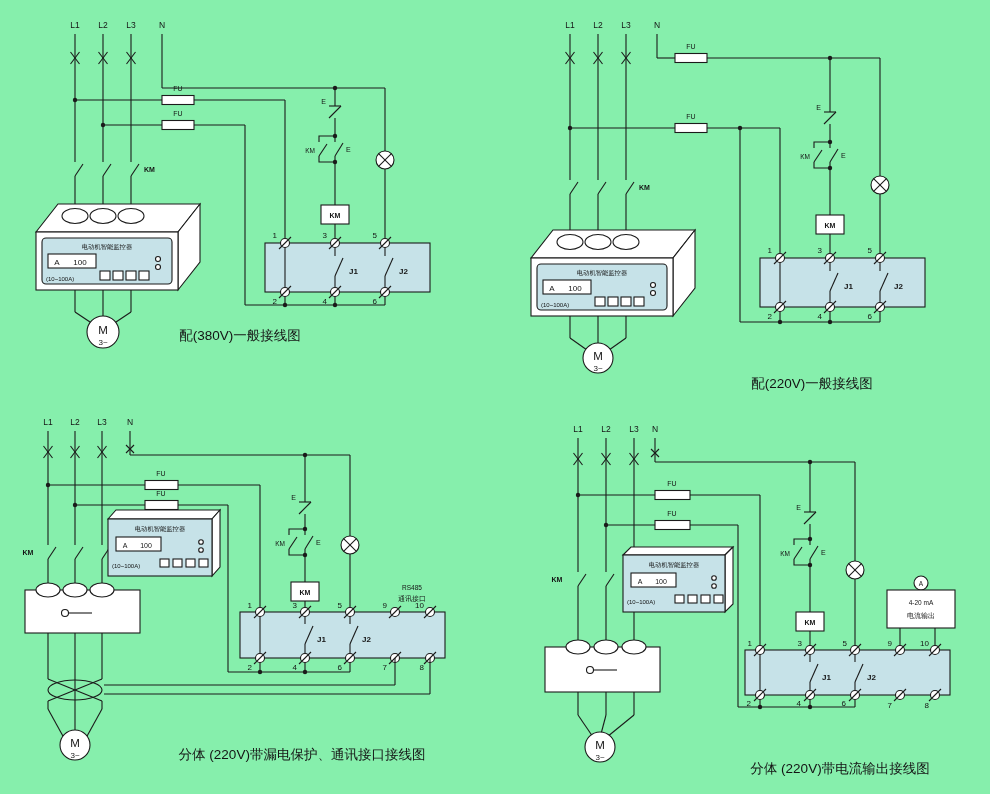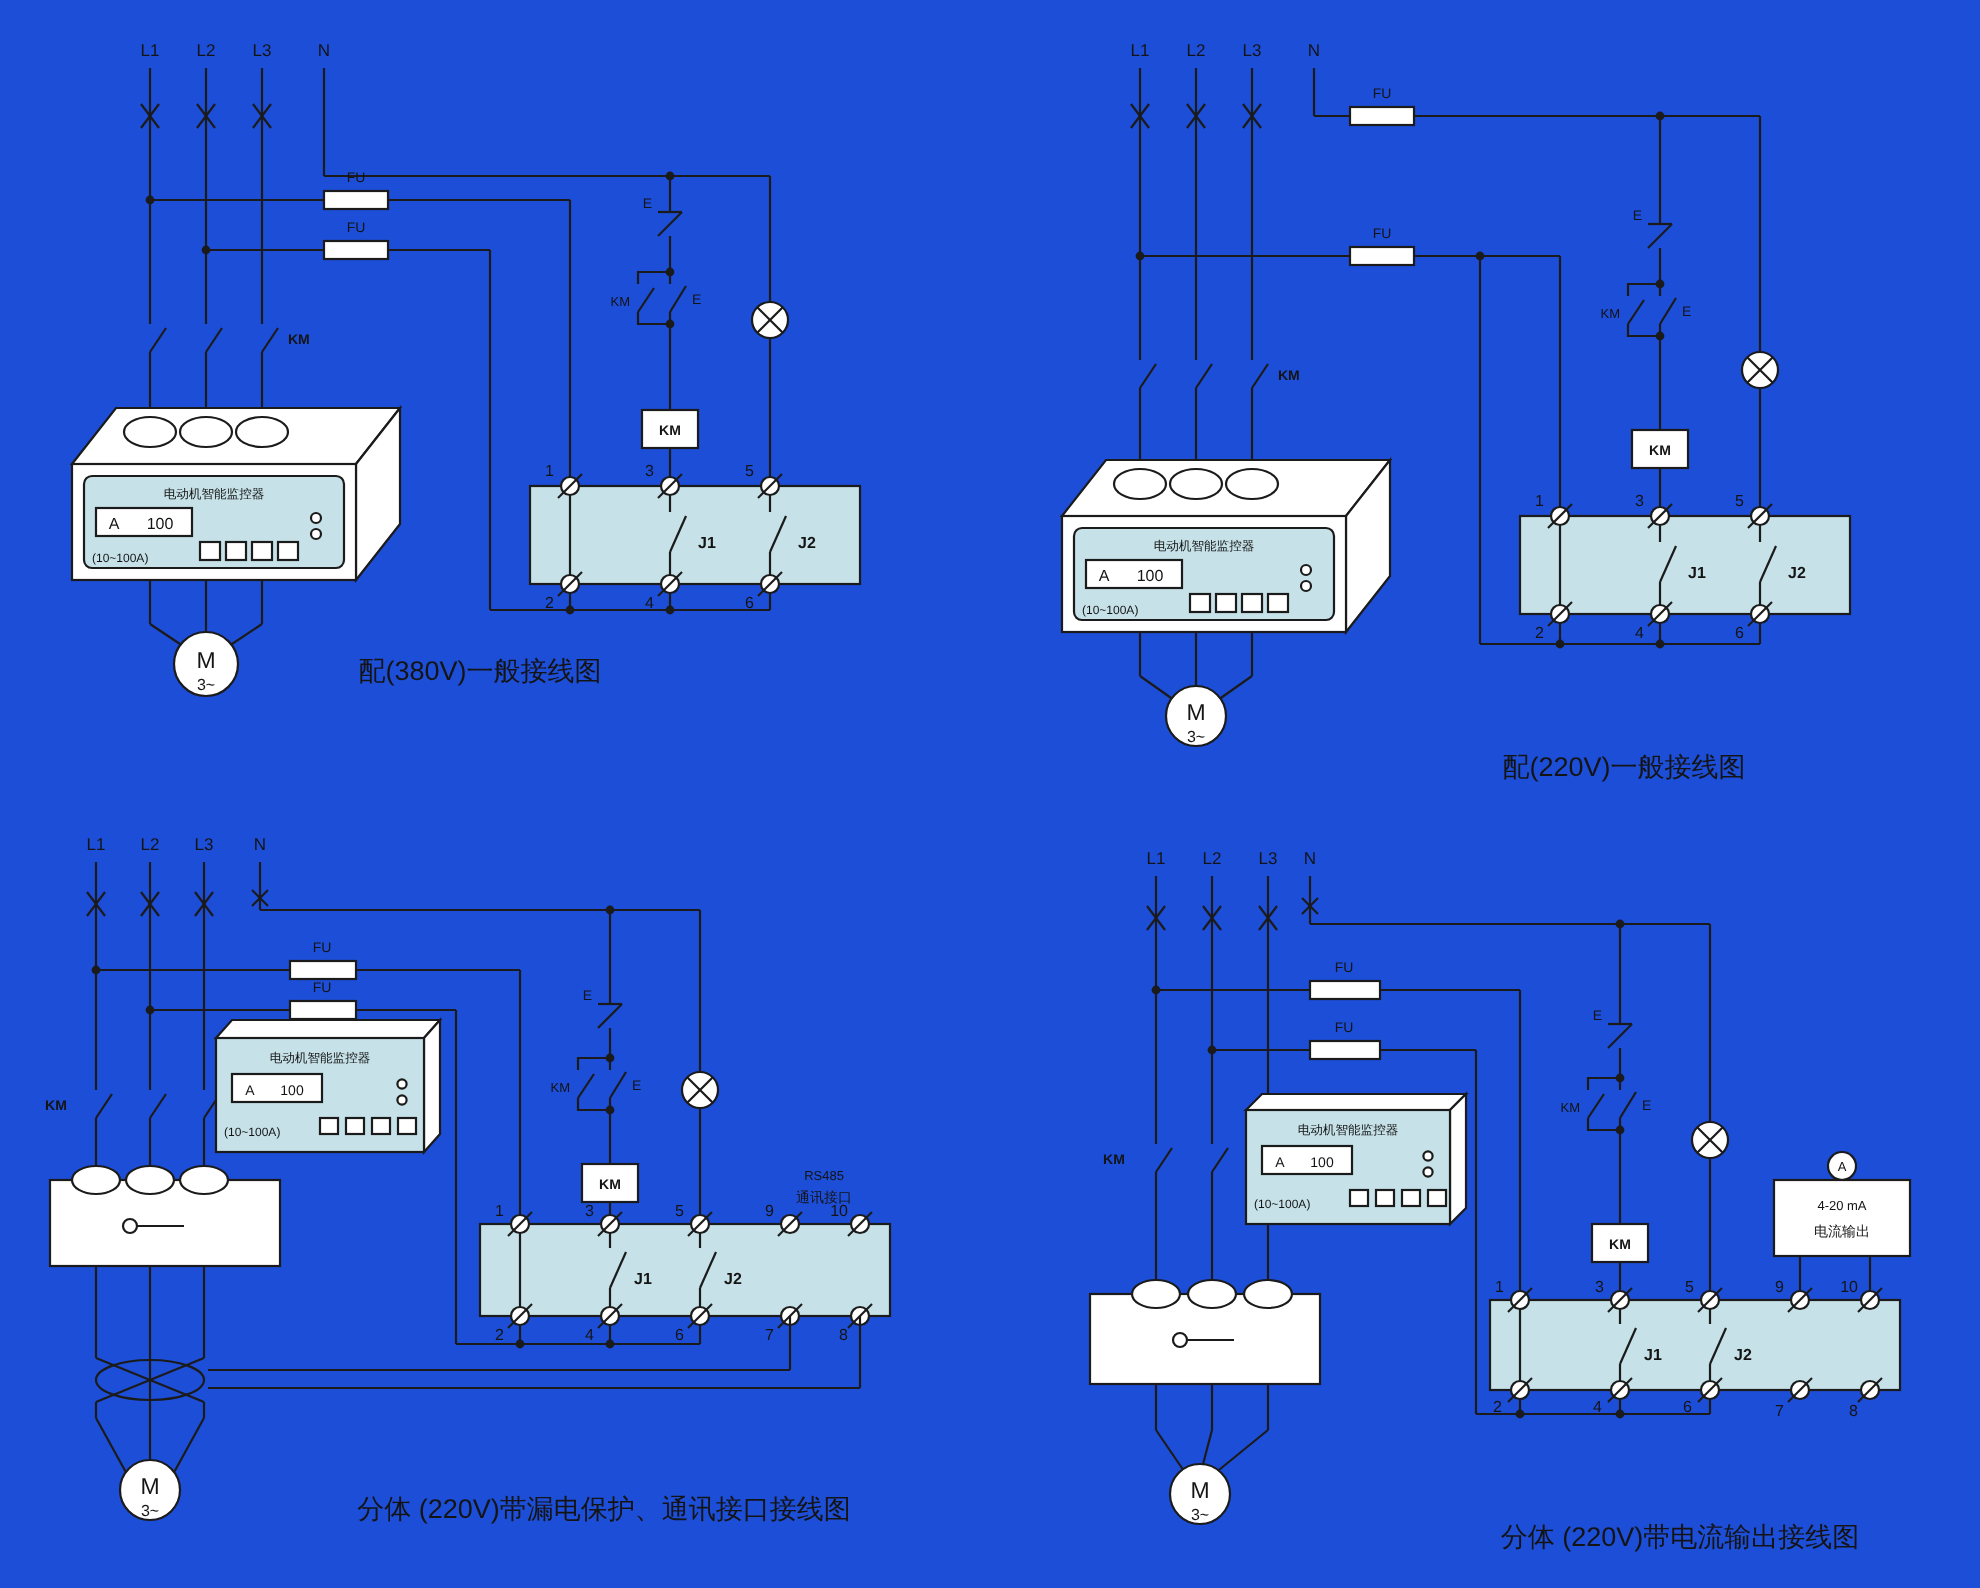--- a/index.html
+++ b/index.html
@@ -1,16 +1,16 @@
 <!DOCTYPE html>
 <html><head>
 <meta charset="utf-8">
 <style>
   html,body{margin:0;padding:0;background:#f2f2f2}
-  .page{width:990px;height:794px;background:#1d4ed8;display:grid;
+  .page{width:990px;height:794px;background:#86efac;display:grid;
         grid-template-columns:495px 495px;grid-template-rows:397px 397px;
         font-family:"Liberation Sans","DejaVu Sans",sans-serif}
   svg{display:block;width:495px;height:397px}
   svg line,svg rect,svg circle,svg ellipse,svg polygon,svg polyline{stroke:#1b1b1b;stroke-width:1.1;fill:none}
   svg .f{fill:#fff}
   svg .cy{fill:#c6e2e8}
   svg .dot{fill:#1b1b1b;stroke:none}
   svg text{stroke:none;fill:#141414;font-family:"Liberation Sans","DejaVu Sans",sans-serif;font-size:8.5px}
   .mid{text-anchor:middle}.end{text-anchor:end}
   .sm{font-size:7px}.t6{font-size:6px}.t62{font-size:6.3px}.t65{font-size:6.5px}

